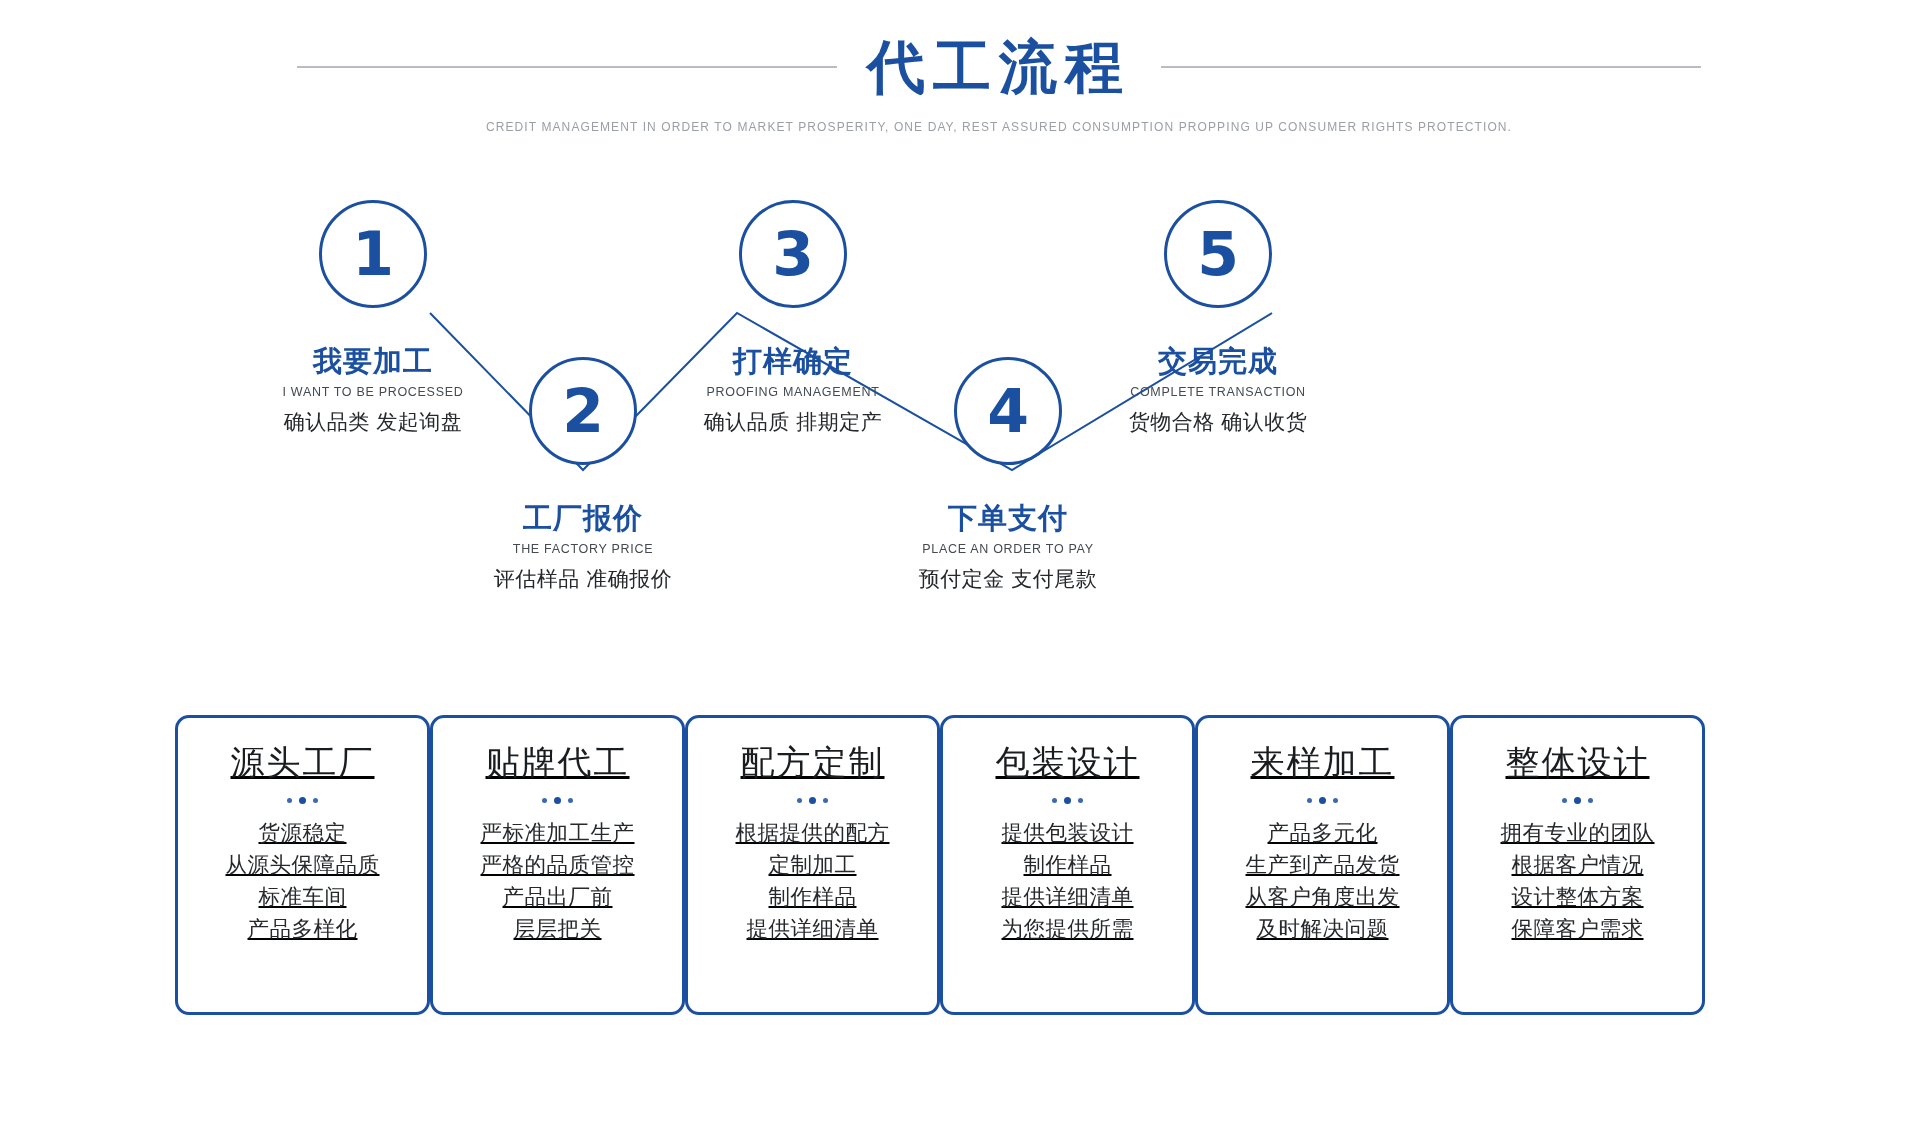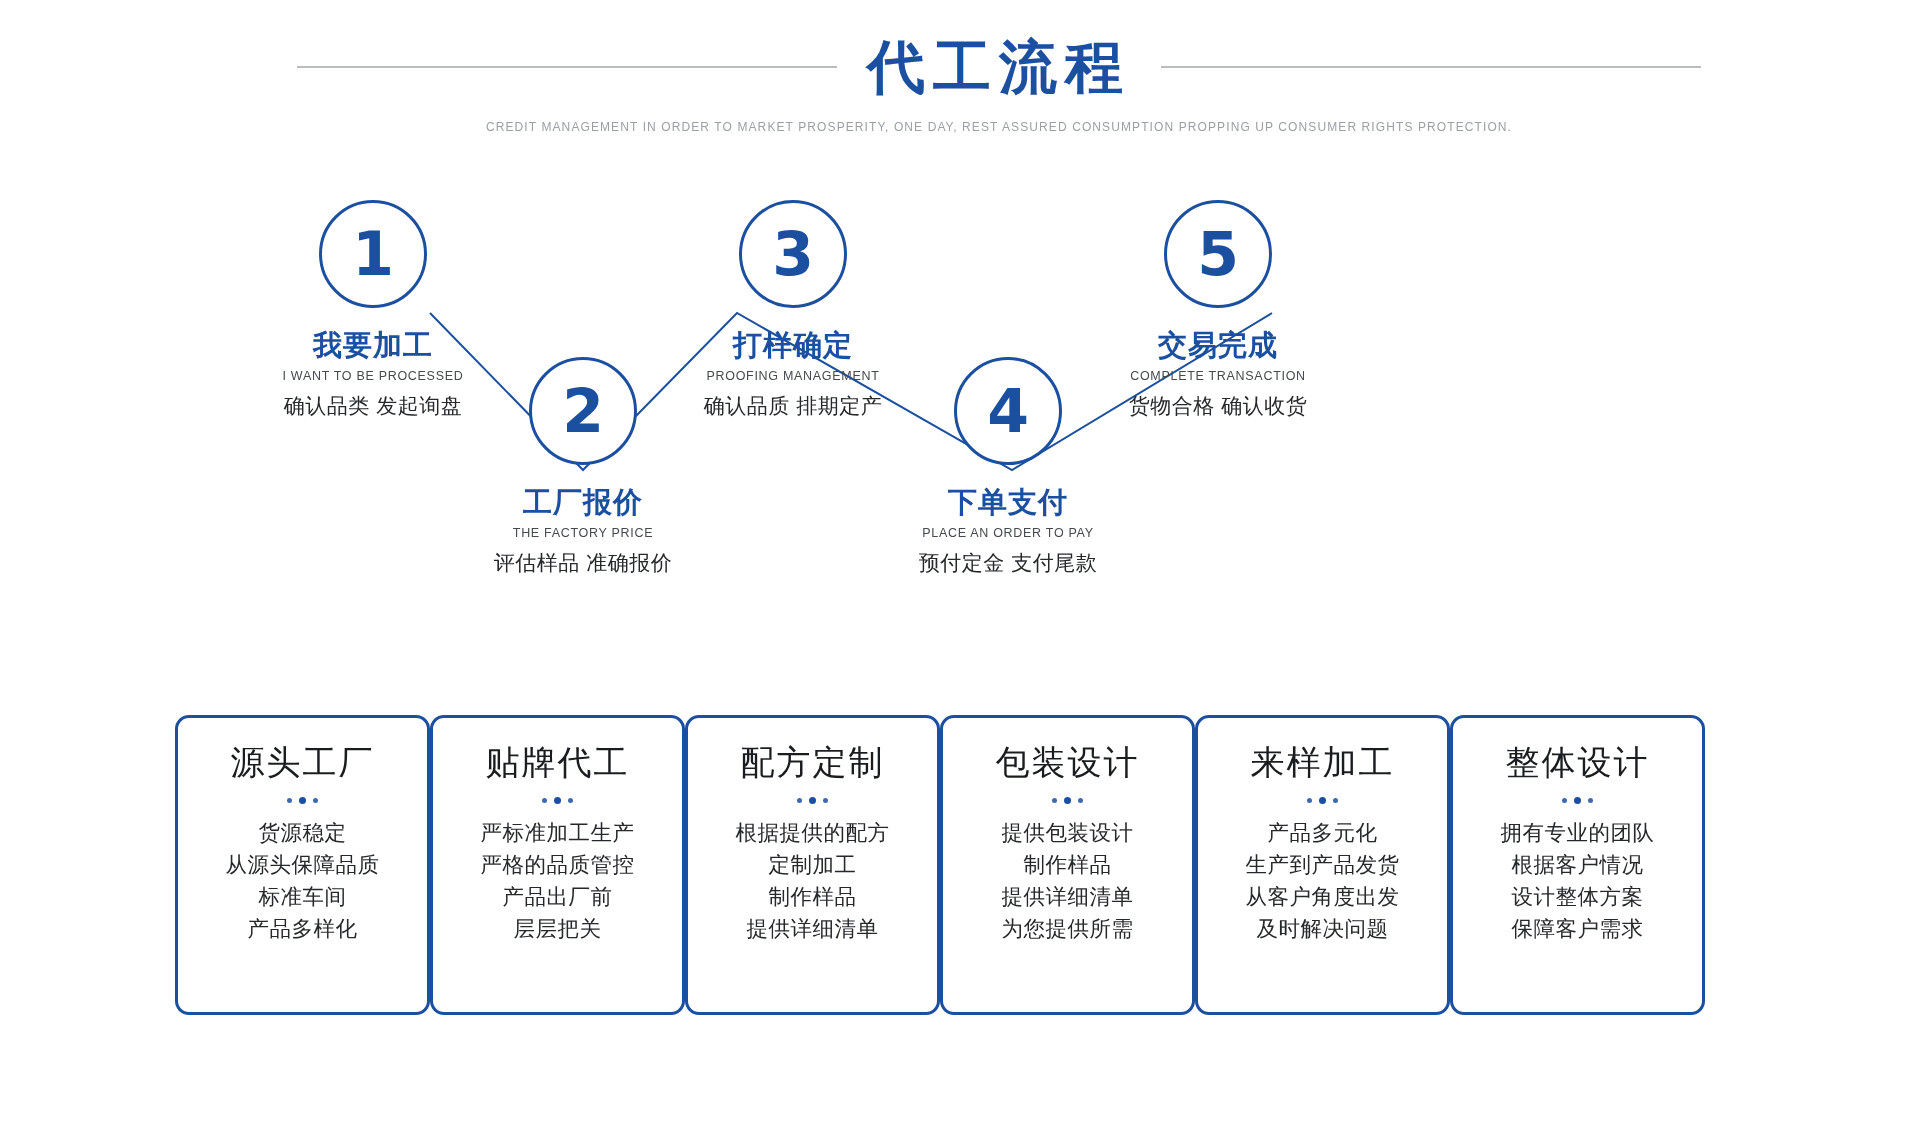--- a/index.html
+++ b/index.html
@@ -87,21 +87,21 @@
     box-sizing: border-box;
   }
   .circle span {
     font-size: 60px;
     font-weight: bold;
     color: #1b4fa0;
     line-height: 1;
     font-family: "DejaVu Sans", sans-serif;
   }
   .step-title {
-    margin-top: 22px;
+    margin-top: 38px;
     font-size: 29px;
     font-weight: bold;
     color: #1b4fa0;
     letter-spacing: 1px;
     line-height: 1.1;
   }
   .step-en {
     margin-top: 7px;
     font-size: 12.5px;
     color: #444a4f;
@@ -121,20 +121,21 @@
   #step4 { left: 848px;  top: 162px; }
   #step5 { left: 1058px; top: 5px; }
 
   
   .cards {
     position: absolute;
     top: 715px;
     left: 175px;
     width: 1600px;
     display: flex;
+    text-decoration: underline;
   }
   .card {
     width: 255px;
     min-height: 300px;
     border: 3px solid #1b4fa0;
     border-radius: 14px;
     box-sizing: border-box;
     padding: 26px 10px 22px;
     text-align: center;
     background: #fff;

